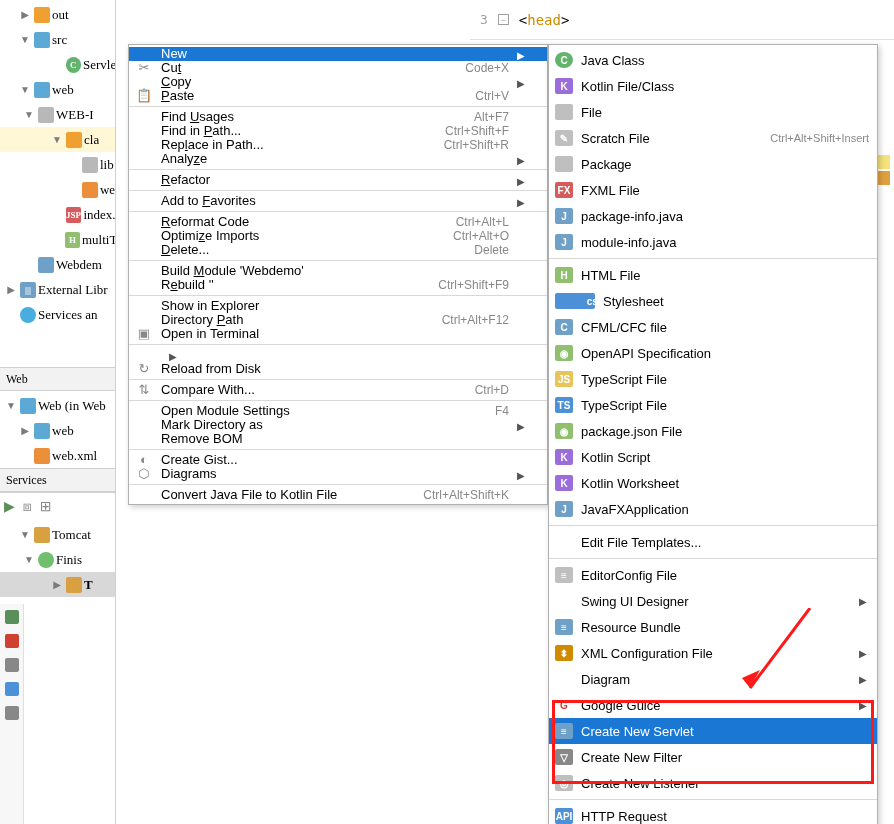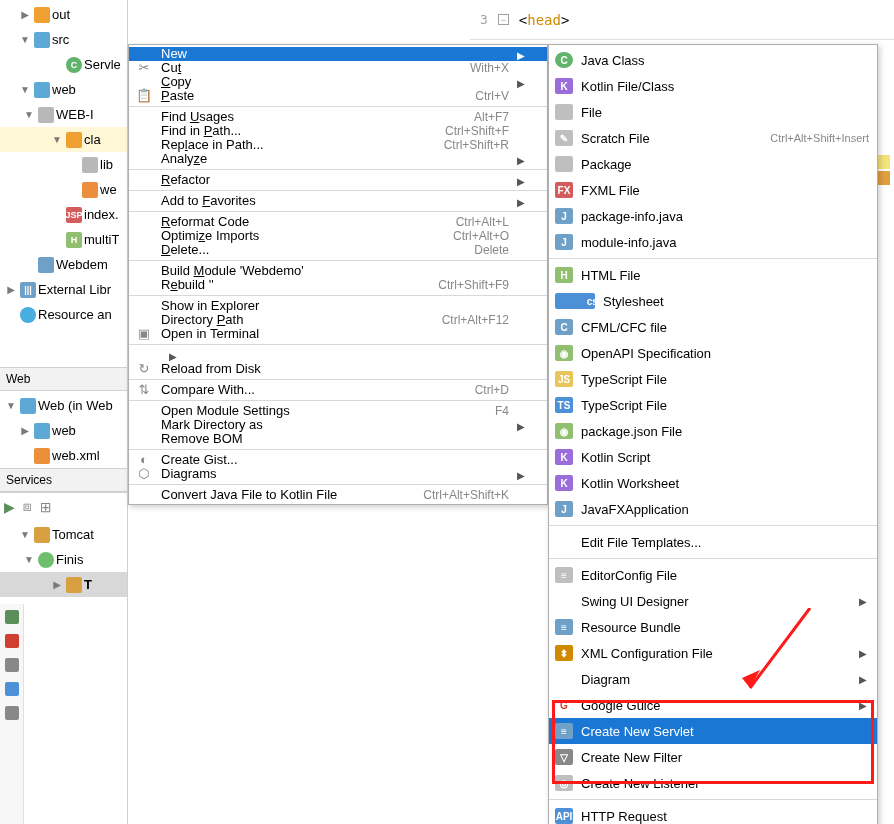--- a/index.html
+++ b/index.html
@@ -1,18 +1,18 @@
 <!DOCTYPE html>
 <html><head>
 <meta charset="utf-8">
 <style>
   * { box-sizing: border-box; margin: 0; padding: 0; }
   body { font-family: "Segoe UI", Arial, sans-serif; font-size: 13px; color: #000; background: #fff; width: 894px; height: 824px; overflow: hidden; position: relative; }
   .root { display: flex; height: 100%; }
-  .left-col { width: 128px; height: 100%; background: #fff; border-right: 1px solid #d0d0d0; position: relative; }
+  .left-col { width: 116px; height: 100%; background: #fff; border-right: 1px solid #d0d0d0; position: relative; font-family: Liberation Serif, serif; }
   .tree { padding-top: 2px; }
   .tree-row { display: flex; align-items: center; height: 25px; padding-left: 4px; gap: 2px; white-space: nowrap; overflow: hidden; }
   .tree-row.sel { background: #fff7d6; }
   .arrow { width: 14px; text-align: center; color: #7a7a7a; font-size: 10px; }
   .arrow.open::before { content: "▼"; }
   .arrow.closed::before { content: "▶"; }
   .arrow.none::before { content: ""; }
   .ficon { width: 16px; height: 16px; display: inline-flex; align-items: center; justify-content: center; border-radius: 2px; font-size: 9px; font-weight: bold; color: #fff; }
   .ficon.folder { background: #f0a030; }
   .ficon.folder-blue { background: #5ba9d4; }
@@ -139,21 +139,21 @@
           <span class="tree-label">Webdem</span>
         </div>
       <div class="tree-row indent1">
           <span class="arrow closed"></span>
           <span class="ficon lib">|||</span>
           <span class="tree-label">External Libr</span>
         </div>
       <div class="tree-row indent1">
           <span class="arrow none"></span>
           <span class="ficon scratch"></span>
-          <span class="tree-label">Resource an</span>
+          <span class="tree-label">Services an</span>
         </div>
     </div>
 
     <div style="height:40px"></div>
     <div class="section-hdr">
         <span>Web</span>
       </div>
     <div class="tree">
       <div class="tree-row indent1">
           <span class="arrow open"></span>
@@ -223,21 +223,21 @@
 <div class="ctx-menu" id="ctxMenu">
     <div class="ctx-item sel">
       <span class="mi-icon"></span>
       <span class="mi-label">New</span>
       <span class="mi-short"></span>
       <span class="mi-arrow">▶</span>
     </div>
     <div class="ctx-item">
       <span class="mi-icon">✂</span>
       <span class="mi-label">Cu<u>t</u></span>
-      <span class="mi-short">With+X</span>
+      <span class="mi-short">Code+X</span>
       <span class="mi-arrow"></span>
     </div>
     <div class="ctx-item">
       <span class="mi-icon"></span>
       <span class="mi-label"><u>C</u>opy</span>
       <span class="mi-short"></span>
       <span class="mi-arrow">▶</span>
     </div>
     <div class="ctx-item">
       <span class="mi-icon">📋</span>

